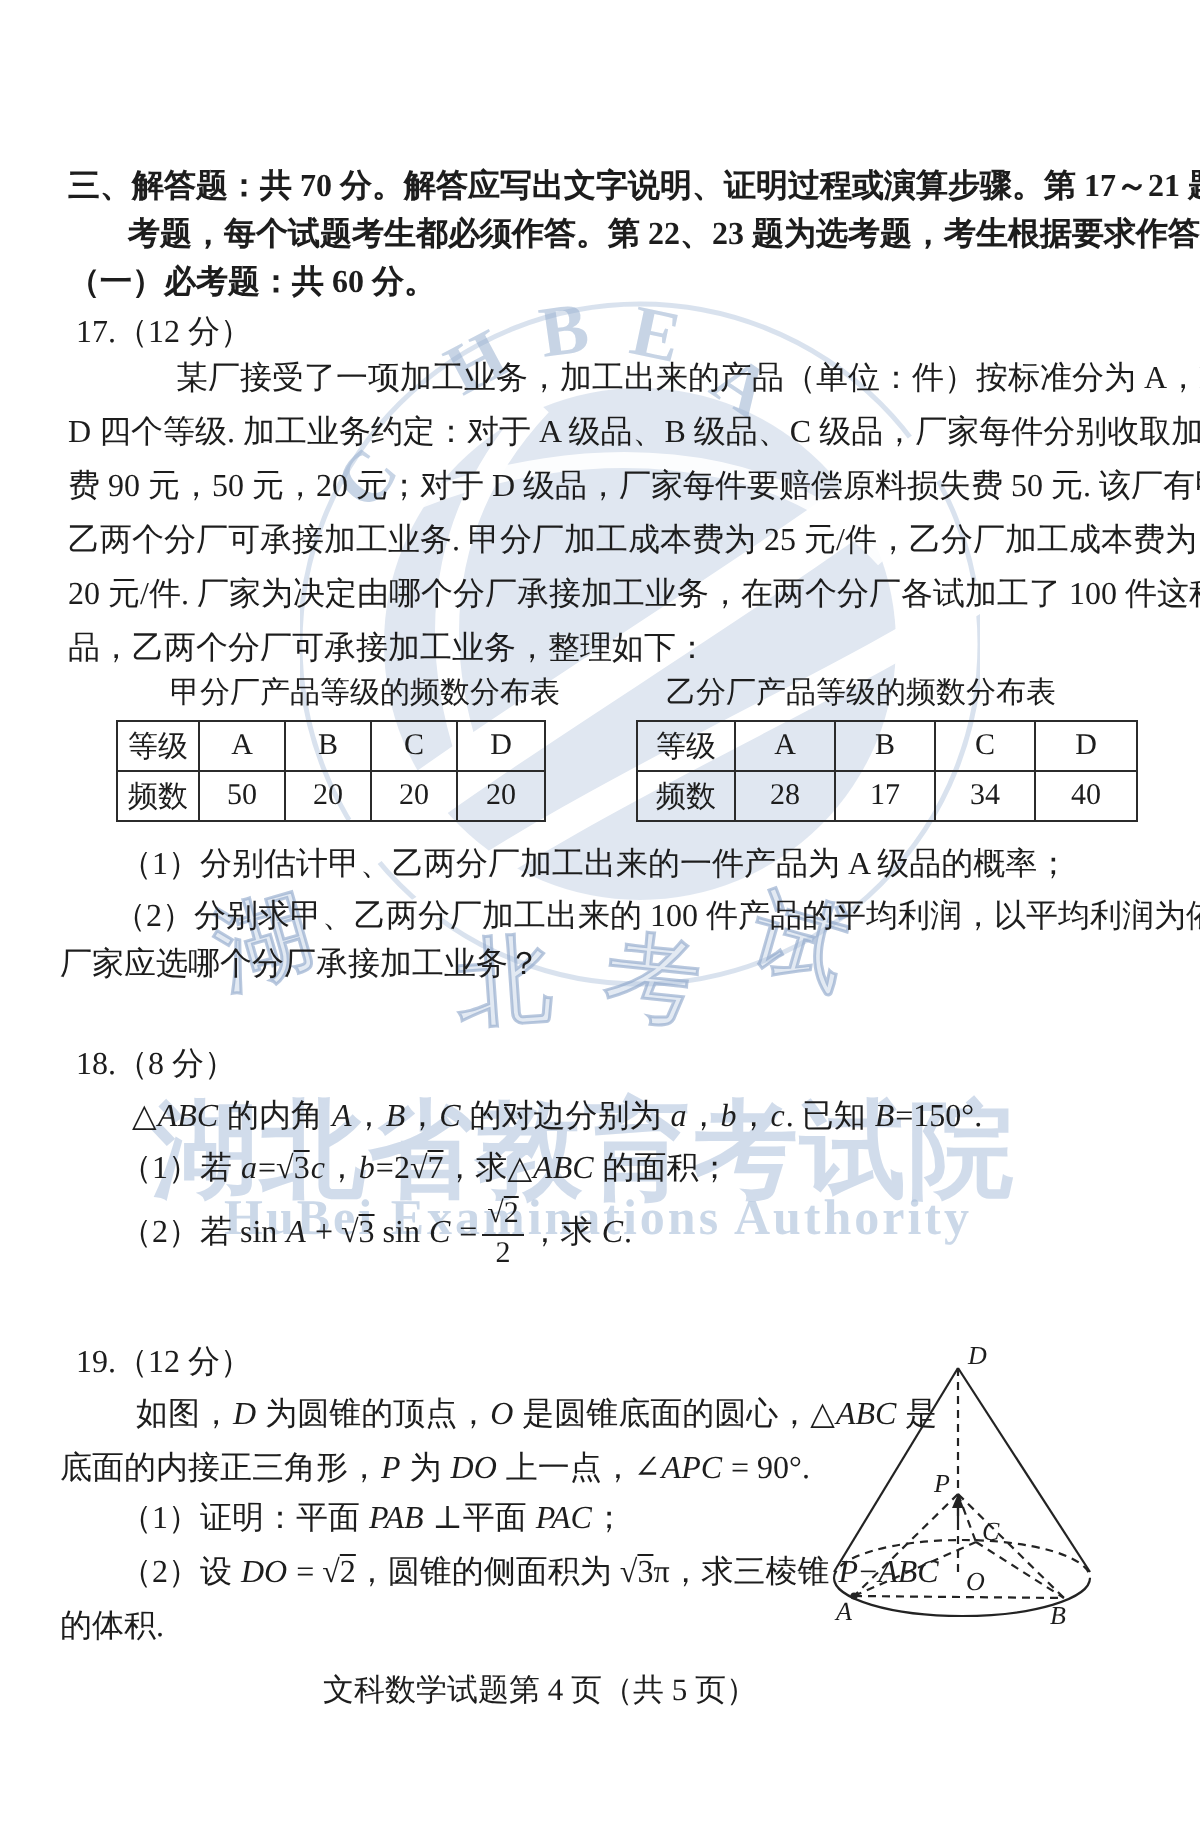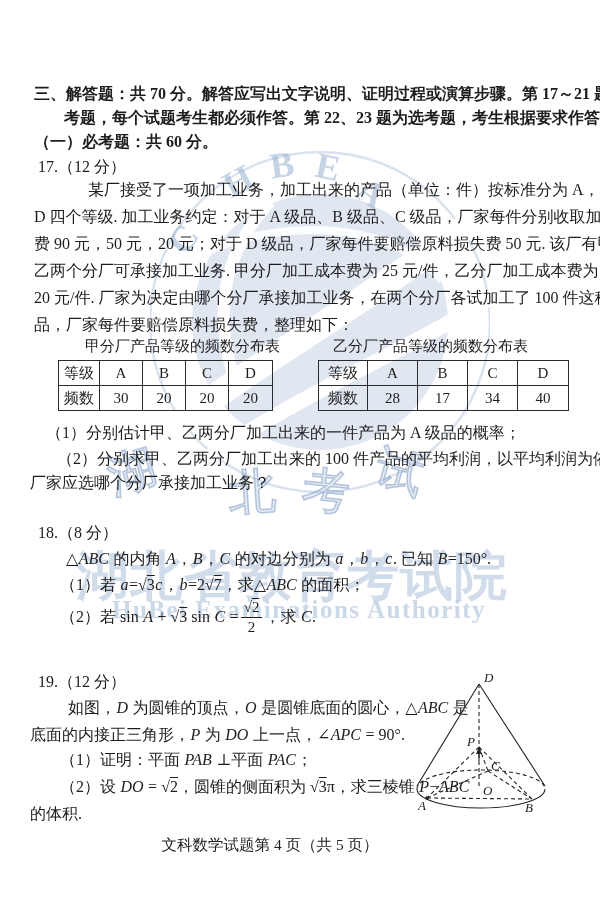--- a/index.html
+++ b/index.html
@@ -76,21 +76,21 @@
   <div class="ln b" style="top:84px;left:34px">三、解答题：共 70 分。解答应写出文字说明、证明过程或演算步骤。第 17～21 题为必</div>
   <div class="ln b" style="top:108px;left:64px">考题，每个试题考生都必须作答。第 22、23 题为选考题，考生根据要求作答。</div>
   <div class="ln b" style="top:132px;left:34px">（一）必考题：共 60 分。</div>
 
   <div class="ln" style="top:157px;left:38px">17.（12 分）</div>
   <div class="ln" style="top:180px;left:88px">某厂接受了一项加工业务，加工出来的产品（单位：件）按标准分为 A，B，C，</div>
   <div class="ln" style="top:207px;left:34px">D 四个等级. 加工业务约定：对于 A 级品、B 级品、C 级品，厂家每件分别收取加工</div>
   <div class="ln" style="top:234px;left:34px">费 90 元，50 元，20 元；对于 D 级品，厂家每件要赔偿原料损失费 50 元. 该厂有甲、</div>
   <div class="ln" style="top:261px;left:34px">乙两个分厂可承接加工业务. 甲分厂加工成本费为 25 元/件，乙分厂加工成本费为</div>
   <div class="ln" style="top:288px;left:34px">20 元/件. 厂家为决定由哪个分厂承接加工业务，在两个分厂各试加工了 100 件这种产</div>
-  <div class="ln" style="top:315px;left:34px">品，厂家每件要赔偿原料损失费，整理如下：</div>
+  <div class="ln" style="top:315px;left:34px">品，乙两个分厂可承接加工业务，整理如下：</div>
 
   <div class="cap" style="top:337px;left:85px">甲分厂产品等级的频数分布表</div>
   <div class="cap" style="top:337px;left:333px">乙分厂产品等级的频数分布表</div>
 
   <table class="freq" style="left:58px;top:360px">
     <colgroup>
         <col style="width:41px">
         <col style="width:43px">
         <col style="width:43px">
         <col style="width:43px">
@@ -99,21 +99,21 @@
     <tbody>
         <tr>
       <td>等级</td>
       <td>A</td>
       <td>B</td>
       <td>C</td>
       <td>D</td>
     </tr>
     <tr>
       <td>频数</td>
-      <td>30</td>
+      <td>50</td>
       <td>20</td>
       <td>20</td>
       <td>20</td>
     </tr>
   </tbody>
     </table>
 
   <table class="freq" style="left:318px;top:360px">
     <colgroup>
         <col style="width:49px">
@@ -133,21 +133,21 @@
     <tr>
       <td>频数</td>
       <td>28</td>
       <td>17</td>
       <td>34</td>
       <td>40</td>
     </tr>
   </tbody>
     </table>
 
-  <div class="ln" style="top:423px;left:46px">（1）分别估计甲、乙两分厂加工出来的一件产品为 A 级品的概率；</div>
+  <div class="ln" style="top:423px;left:60px">（1）分别估计甲、乙两分厂加工出来的一件产品为 A 级品的概率；</div>
   <div class="ln" style="top:449px;left:57px">（2）分别求甲、乙两分厂加工出来的 100 件产品的平均利润，以平均利润为依据，</div>
   <div class="ln" style="top:473px;left:30px">厂家应选哪个分厂承接加工业务？</div>
 
   <div class="ln" style="top:523px;left:38px">18.（8 分）</div>
   <div class="ln" style="top:549px;left:66px">△<i>ABC</i> 的内角 <i>A</i>，<i>B</i>，<i>C</i> 的对边分别为 <i>a</i>，<i>b</i>，<i>c</i>. 已知 <i>B</i>=150°.</div>
   <div class="ln" style="top:575px;left:60px">（1）若 <i>a</i>=<span class="sq">√<span class="rd">3</span></span><i>c</i>，<i>b</i>=2<span class="sq">√<span class="rd">7</span></span>，求△<i>ABC</i> 的面积；</div>
   <div class="ln lnflex" style="top:598px;left:60px;height:38px">
     <span>（2）若 sin <i>A</i> + <span class="sq">√<span class="rd">3</span></span> sin <i>C</i> = </span>
     <span class="frac">
       <span class="fnum"><span class="sq">√<span class="rd">2</span></span></span>

